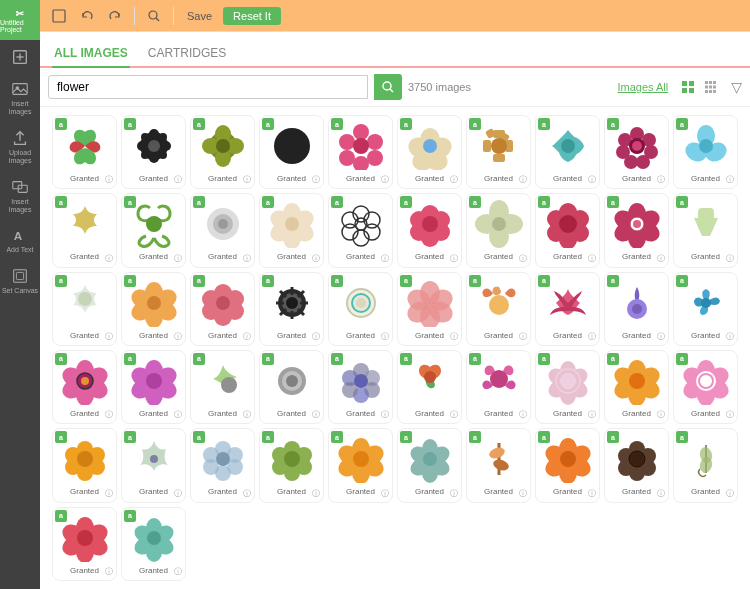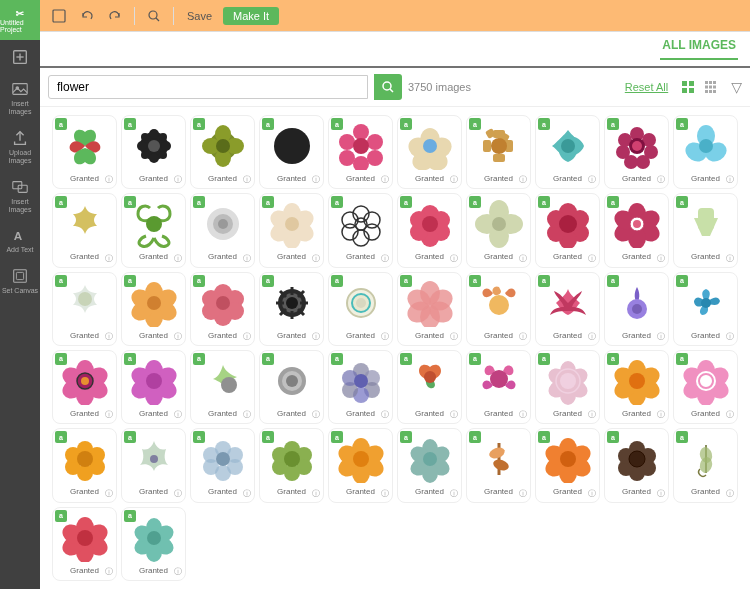--- a/index.html
+++ b/index.html
@@ -114,24 +114,23 @@
       background: white;
       overflow: hidden;
     }
 
     
     #tab-bar {
       height: 36px;
       display: flex;
       align-items: flex-end;
       padding: 0 12px;
-      border-bottom: 2px solid #737373;
+      border-bottom: 2px solid #fca5a5;
       background: white;
       gap: 16px;
-      flex-direction: column;
     }
     .tab {
       padding: 6px 2px;
       font-size: 12px;
       cursor: pointer;
       color: #888;
       border-bottom: 2px solid transparent;
       margin-bottom: -2px;
     }
     .tab.active {
@@ -343,39 +342,40 @@
     </div>
     <div class="toolbar-divider"></div>
     <div class="toolbar-icon-btn">
       <svg width="16" height="16" viewBox="0 0 16 16">
           <circle cx="7" cy="7" r="4" fill="none" stroke="#555" stroke-width="1.2"></circle>
           <line x1="10" y1="10" x2="13" y2="13" stroke="#555" stroke-width="1.2"></line>
         </svg>
     </div>
     <div class="toolbar-divider"></div>
     <div class="toolbar-text-btn">Save</div>
-    <button class="make-it-btn">Make It</button>
+    <button class="make-it-btn">Reset It</button>
   </div>
 
   <div id="images-panel">
 
     <div id="tab-bar">
       <div class="tab active">ALL IMAGES</div>
+      <div class="tab">CARTRIDGES</div>
     </div>
 
     <div id="search-bar">
       <input type="text" id="search-input" value="flower" style="">
       <button id="search-btn">
         <svg width="14" height="14" viewBox="0 0 14 14">
             <circle cx="6" cy="6" r="4" fill="none" stroke="white" stroke-width="1.5"></circle>
             <line x1="9" y1="9" x2="12" y2="12" stroke="white" stroke-width="1.5"></line>
           </svg>
       </button>
       <span class="results-count">3750 images</span>
-      <span class="reset-all" style="margin-left:auto;">Reset All</span>
+      <span class="reset-all" style="margin-left:auto;">Images All</span>
       <div class="view-icons">
         <div class="view-icon-btn active">
           <svg width="14" height="14" viewBox="0 0 14 14">
               <rect x="1" y="1" width="5" height="5" fill="#5cb85c"></rect>
               <rect x="8" y="1" width="5" height="5" fill="#5cb85c"></rect>
               <rect x="1" y="8" width="5" height="5" fill="#5cb85c"></rect>
               <rect x="8" y="8" width="5" height="5" fill="#5cb85c"></rect>
             </svg>
         </div>
         <div class="view-icon-btn">

